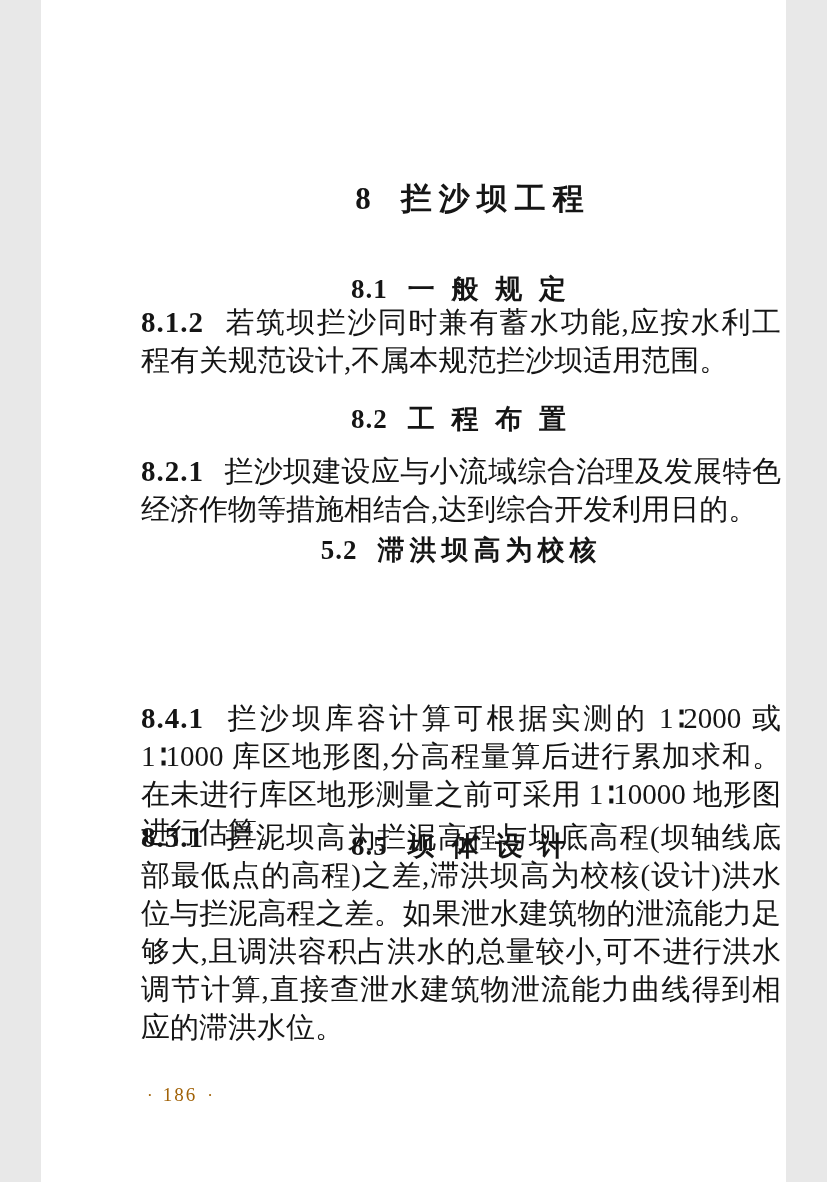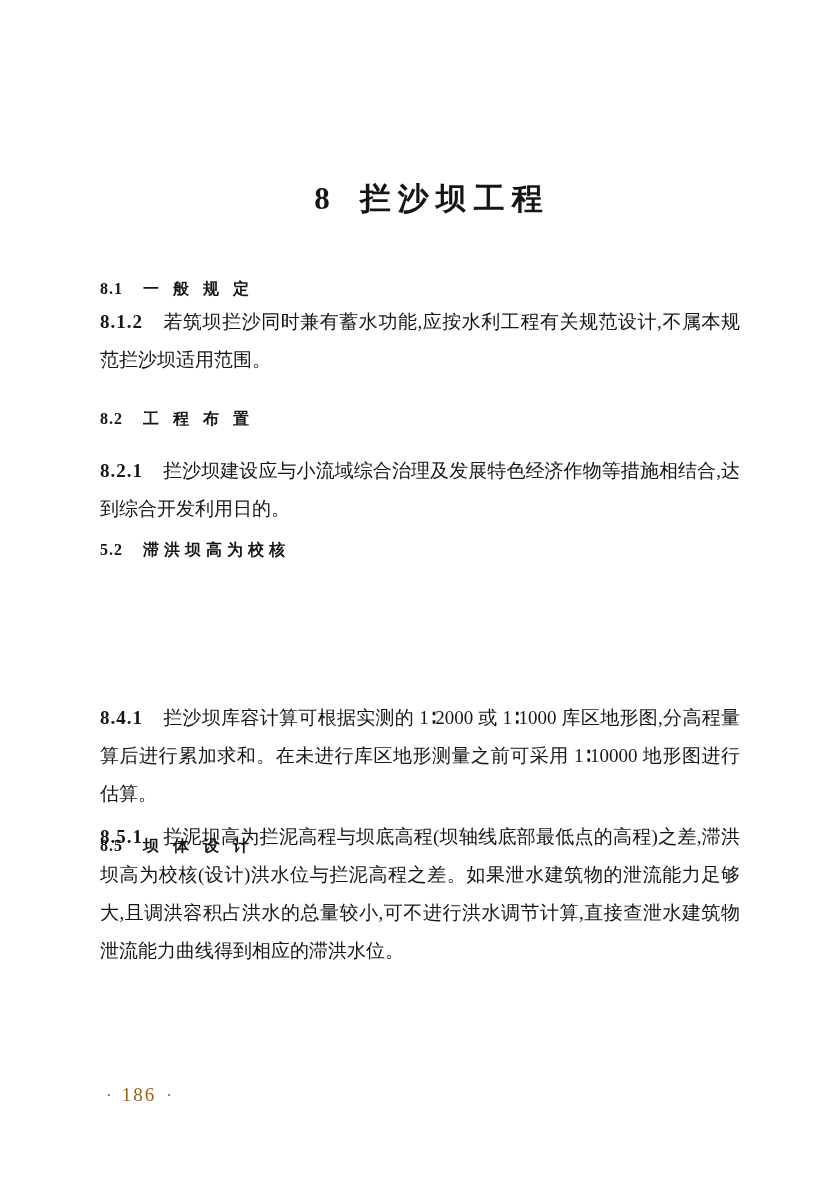--- a/index.html
+++ b/index.html
@@ -1,18 +1,18 @@
 <!DOCTYPE html>
 <html><head>
 <meta charset="utf-8">
 <style>
   html, body { margin: 0; padding: 0; background: #e8e8e8; }
   .page {
     position: relative;
-    width: 827px;
+    width: 745px;
     height: 1182px;
     margin: 0 auto;
     background: #ffffff;
     font-family: "Liberation Serif", "DejaVu Serif", serif;
     color: #151515;
     overflow: hidden;
   }
   .chapter-title {
     position: absolute;
     top: 178px;
@@ -22,33 +22,34 @@
     font-size: 31px;
     font-weight: bold;
     white-space: nowrap;
   }
   .chapter-title .tnum { margin-right: 30px; letter-spacing: 0; }
   .chapter-title .ttext { letter-spacing: 7px; }
   .sec-h {
     position: absolute;
     left: 100px;
     width: 640px;
-    font-size: 16px;
+    text-align: center;
+    font-size: 27px;
     font-weight: bold;
     line-height: 26px;
     white-space: nowrap;
   }
   .sec-h .hnum { margin-right: 20px; letter-spacing: 1px; }
   .sec-h .htitle { letter-spacing: 5px; }
   .clause {
     position: absolute;
     left: 100px;
     width: 640px;
     margin: 0;
-    font-size: 19px;
+    font-size: 29px;
     line-height: 38px;
     text-align: justify;
     text-justify: inter-ideograph;
   }
   .clause .cnum {
     font-weight: bold;
     letter-spacing: 1px;
     margin-right: 20px;
   }
   .footer {

